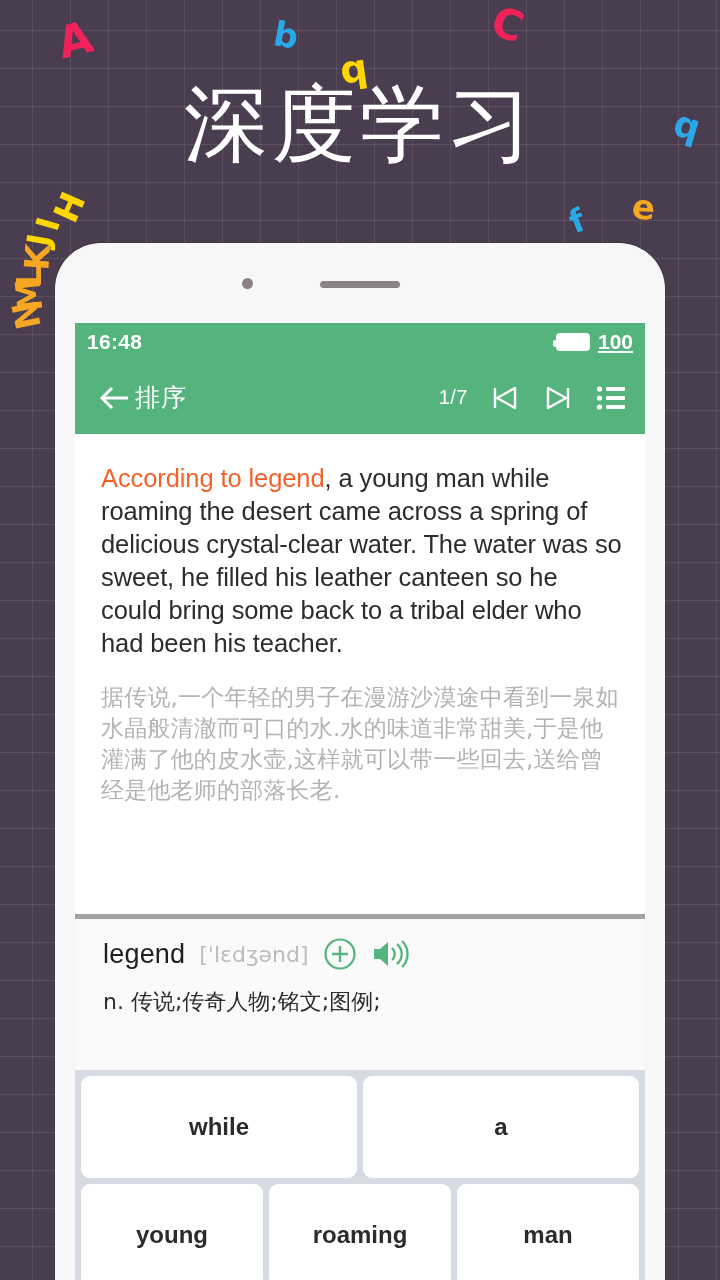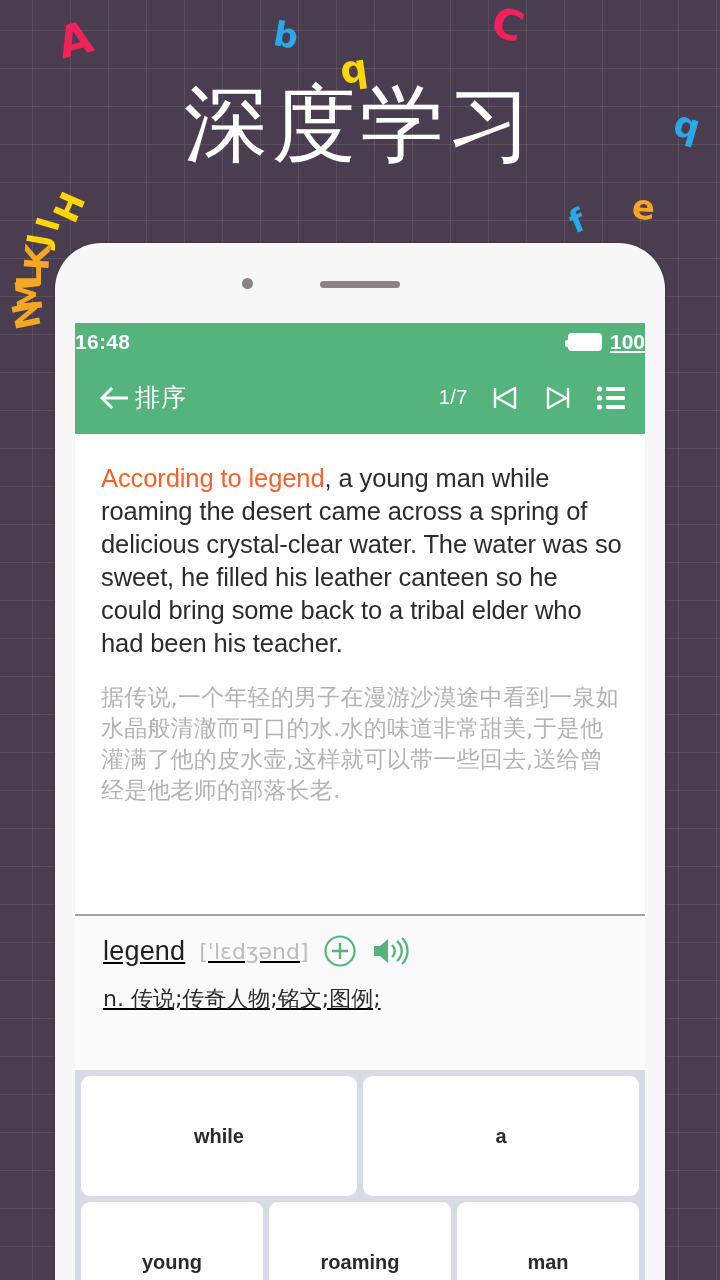--- a/index.html
+++ b/index.html
@@ -87,21 +87,21 @@
   }
 
   
   #statusbar {
     position: relative;
     height: 38px;
     background: #55b47e;
     color: #ffffff;
     display: flex;
     align-items: center;
-    padding: 0 0;
+    padding: 0 12px;
   }
   #clock {
     font-size: 21px;
     font-weight: 700;
     letter-spacing: 0.3px;
   }
   #status-right {
     margin-left: auto;
     display: flex;
     align-items: center;
@@ -186,26 +186,25 @@
     margin-top: 22px;
     font-size: 23px;
     line-height: 31px;
     color: #b3b3b3;
     font-family: "DejaVu Sans", sans-serif;
     letter-spacing: 0.2px;
   }
 
   
   #dict {
-    border-top: 2px solid #a3a3a3;
+    border-top: 5px solid #a3a3a3;
     background: #fafafa;
     height: 156px;
     box-sizing: border-box;
     padding: 18px 26px 0 28px;
-    text-decoration: underline;
   }
   #dict-head {
     display: flex;
     align-items: center;
     gap: 14px;
   }
   #dict-word {
     font-size: 27px;
     color: #202020;
     letter-spacing: 0.2px;
@@ -229,27 +228,27 @@
     box-sizing: border-box;
     height: 210px;
   }
   .tile-row {
     display: flex;
     gap: 6px;
     margin-bottom: 6px;
   }
   .tile {
     flex: 1;
-    height: 120px;
+    height: 102px;
     background: #ffffff;
     border-radius: 9px;
     display: flex;
     align-items: center;
     justify-content: center;
-    font-size: 20px;
+    font-size: 24px;
     color: #2b2b2b;
     font-weight: 600;
   }
 </style>
 </head>
 <body>
 
 <div id="page">
 
   <div id="deco-layer">

